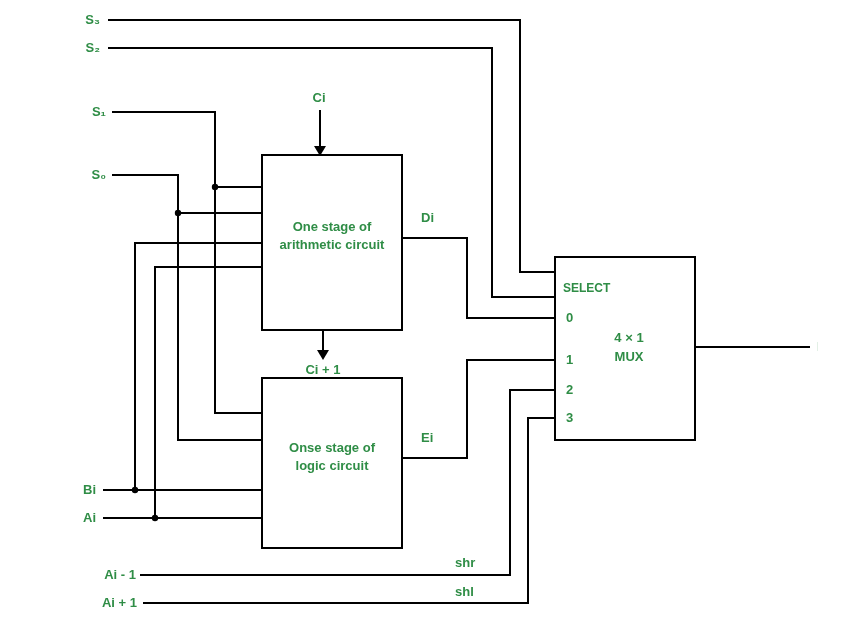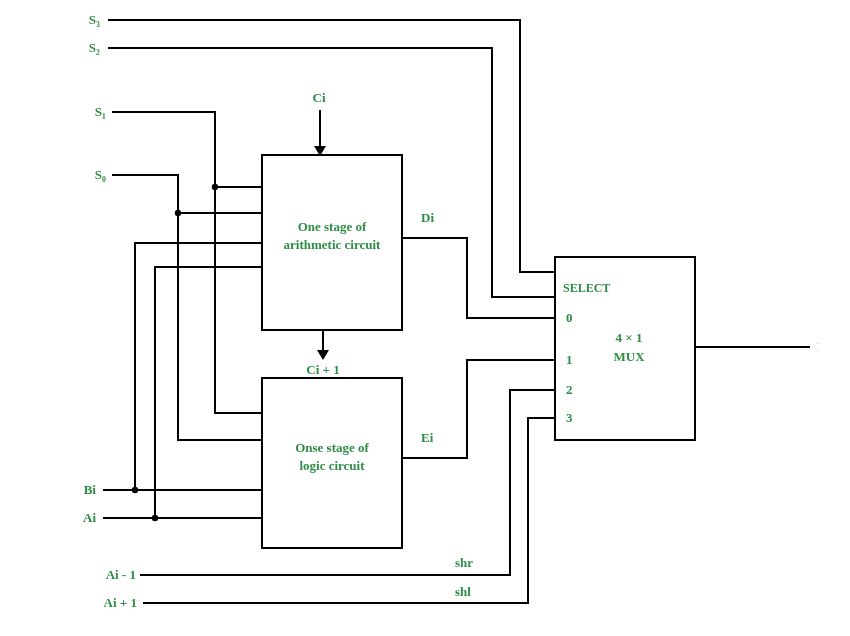--- a/index.html
+++ b/index.html
@@ -5,21 +5,21 @@
   html, body {
     margin: 0;
     padding: 0;
     background: #ffffff;
   }
   .canvas {
     position: relative;
     width: 818px;
     height: 636px;
     background: var(--bg, #ffffff);
-    font-family: Liberation Serif, serif;
+    font-family: Liberation Sans, sans-serif;
     overflow: hidden;
   }
   .canvas svg {
     position: absolute;
     left: 0;
     top: 0;
   }
   .wire {
     stroke: var(--wire, #000000);
     stroke-width: 2;

